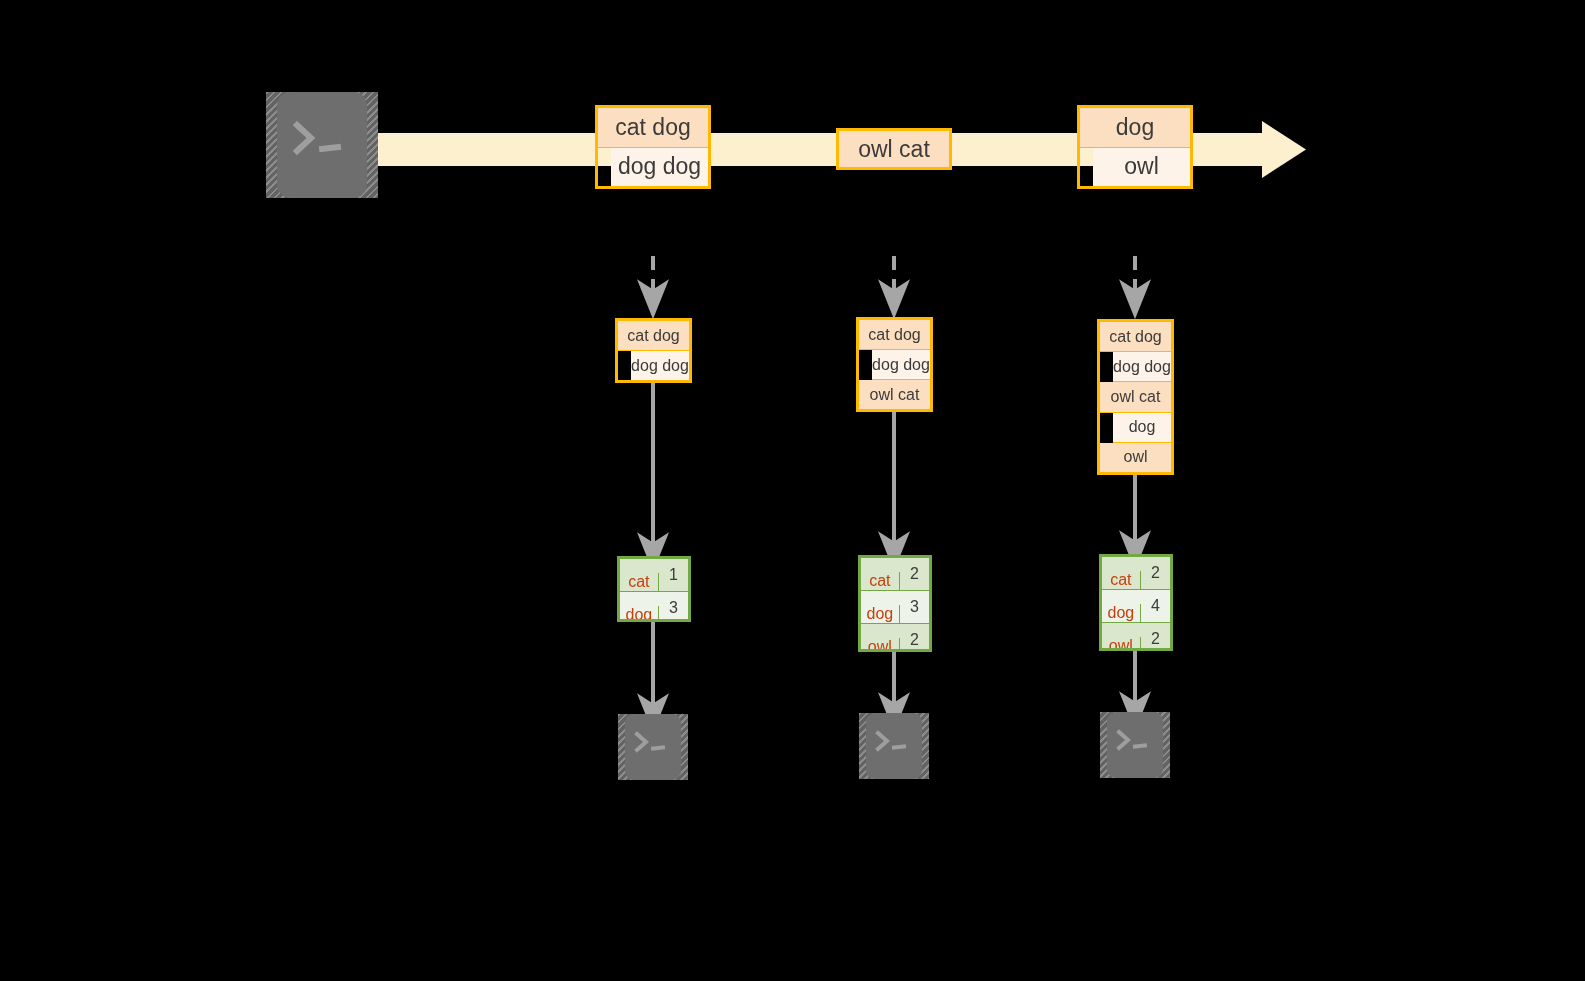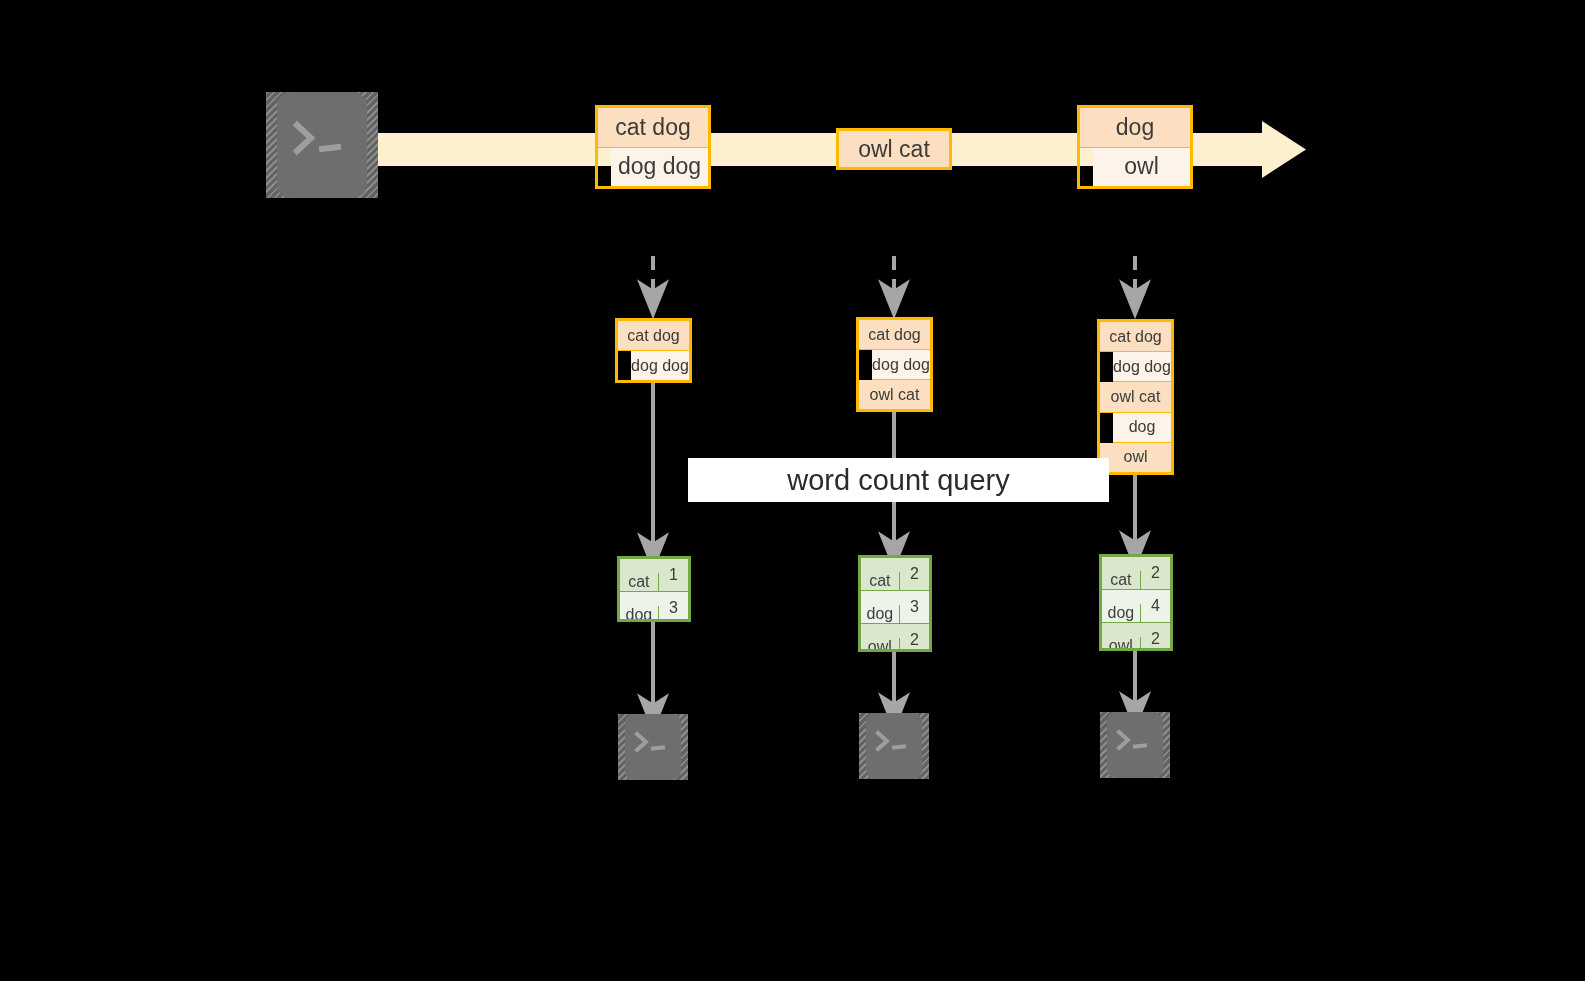--- a/index.html
+++ b/index.html
@@ -70,21 +70,21 @@
     flex: 1 1 auto;
     display: flex;
     border-bottom: 1.5px solid #73a945;
   }
   .resbox .rrow:last-child { border-bottom: none; }
   .resbox .rrow.dark  { background: #dbe7cd; }
   .resbox .rrow.light { background: #eef3e9; }
   .resbox .c-word {
     flex: 0 0 57%;
     display: flex; align-items: center; justify-content: center;
-    font-size: 16px; color: #404040;
+    font-size: 16px; color: #c2410c;
     border-right: 1.5px solid #73a945;
     margin-top: 14px;
   }
   .resbox .c-cnt {
     flex: 1 1 auto;
     display: flex; align-items: center; justify-content: center;
     font-size: 16px; color: #3b3b3b;
   }
 
   
@@ -172,23 +172,20 @@
   </div>
 
   <div class="msgbox small" style="left:1097px; top:319px; width:77px; height:156px;">
     <div class="row dark">cat dog</div>
     <div class="row light">dog dog</div>
     <div class="row dark">owl cat</div>
     <div class="row light">dog</div>
     <div class="row dark">owl</div>
   </div>
 
-  <div class="banner" style="left:688px; top:458px; width:421px; height:44px;">
-    <span>word count query</span>
-  </div>
 
   <div class="resbox" style="left:617px; top:556px; width:74px; height:66px;">
     <div class="rrow dark">
       <div class="c-word">cat</div>
       <div class="c-cnt">1</div>
     </div>
     <div class="rrow light">
       <div class="c-word">dog</div>
       <div class="c-cnt">3</div>
     </div>

